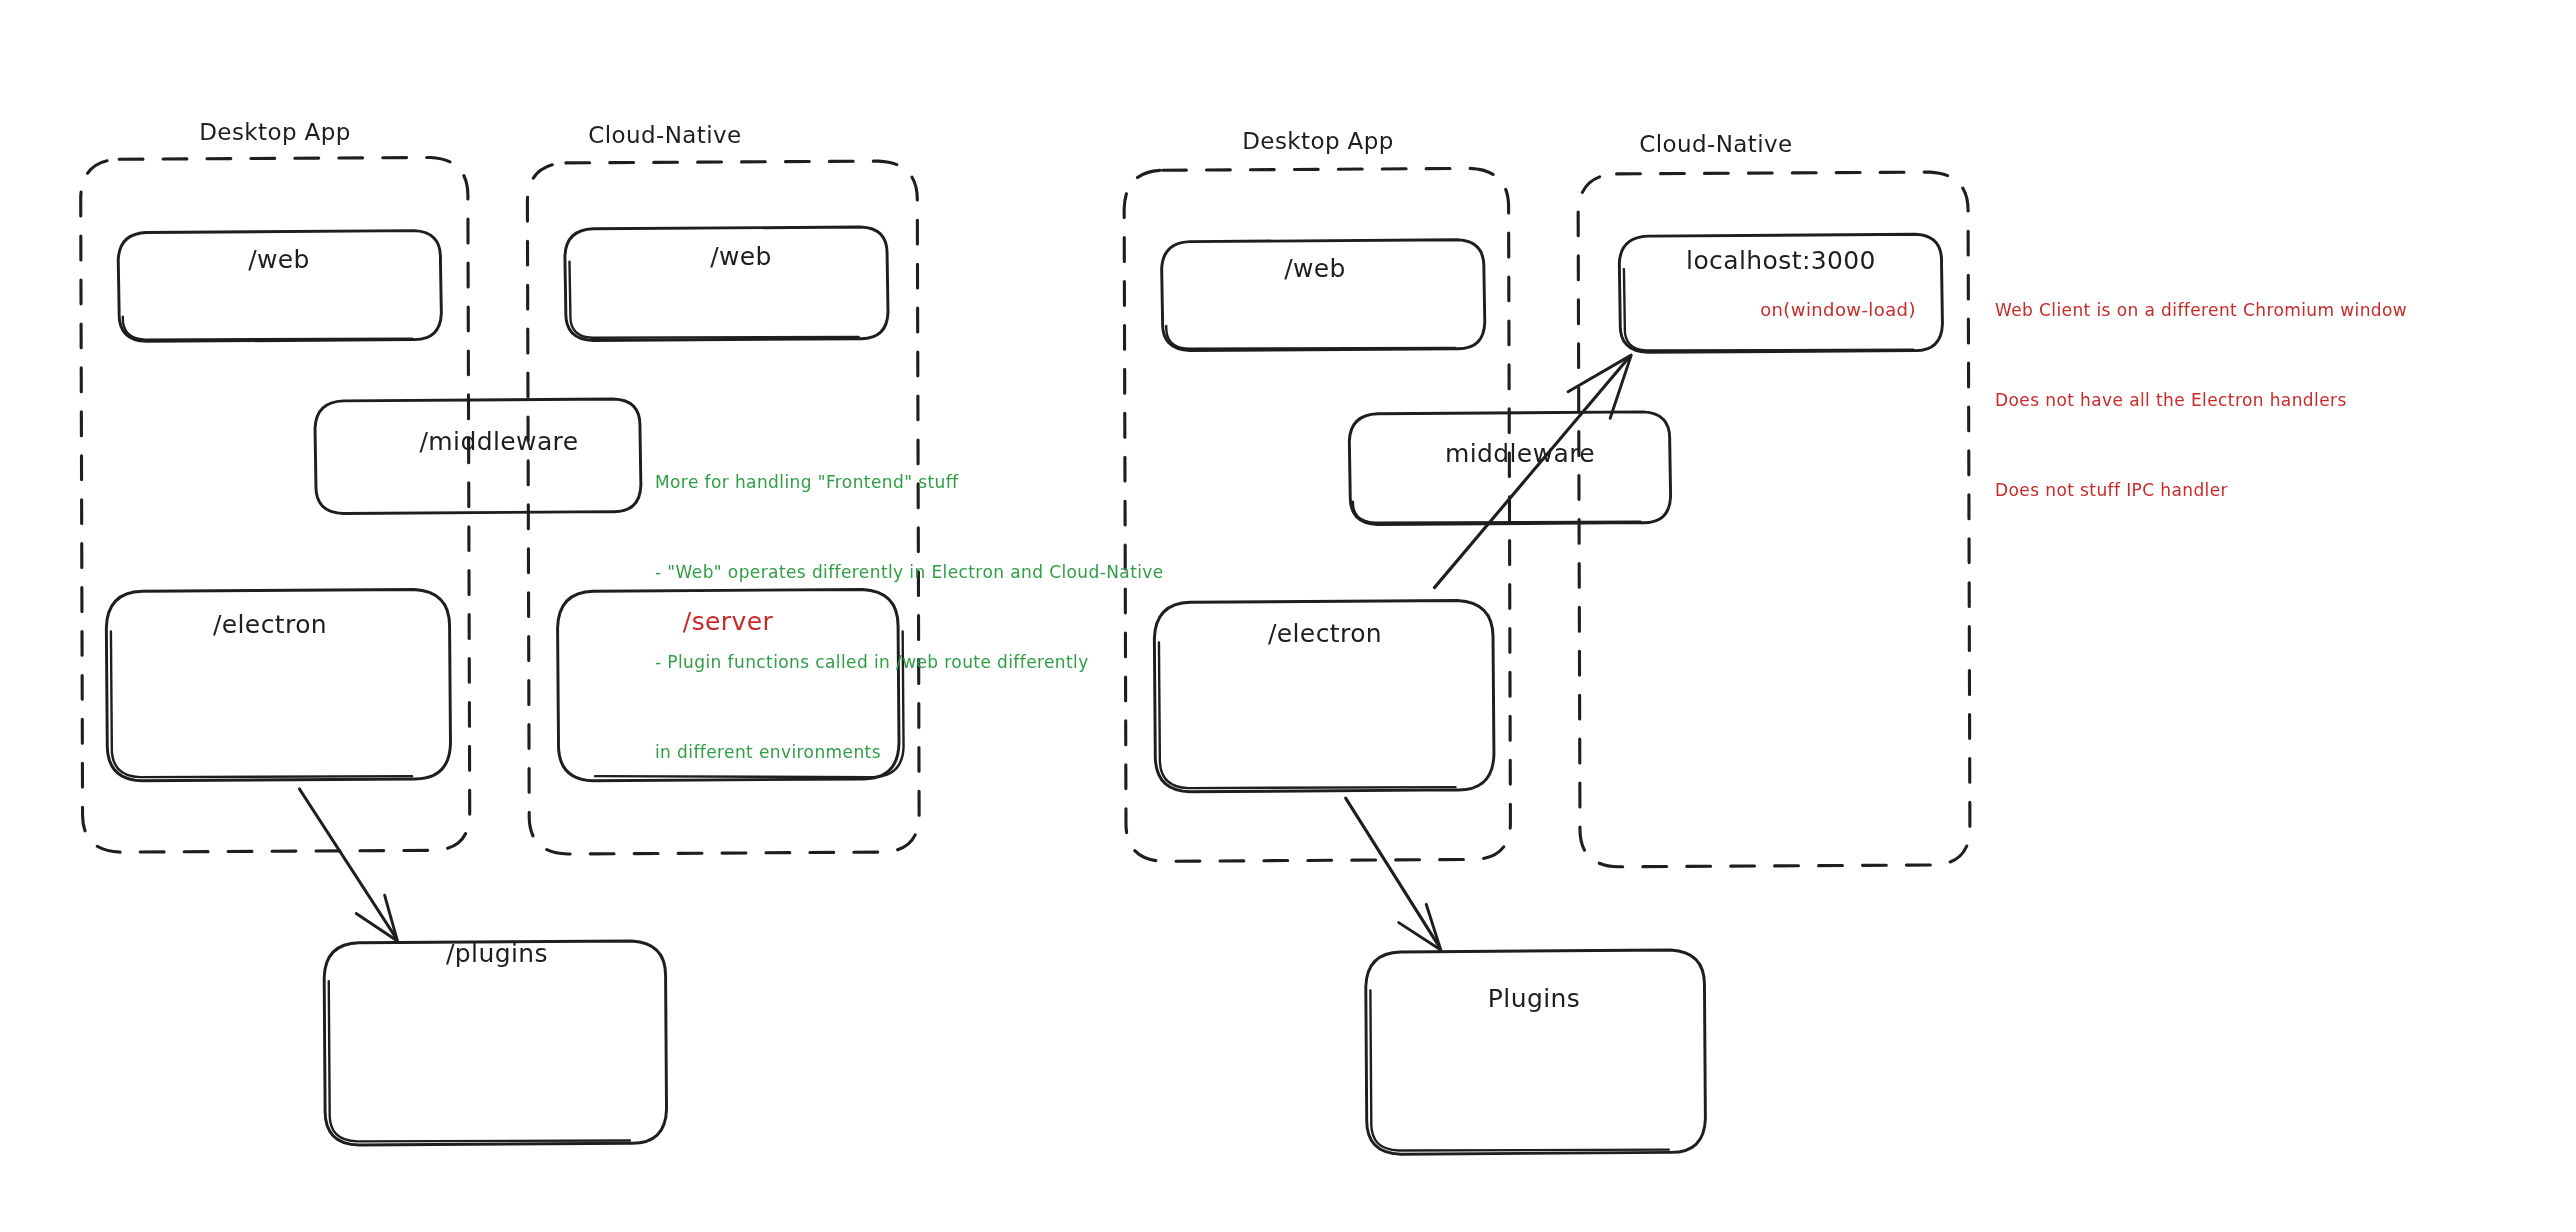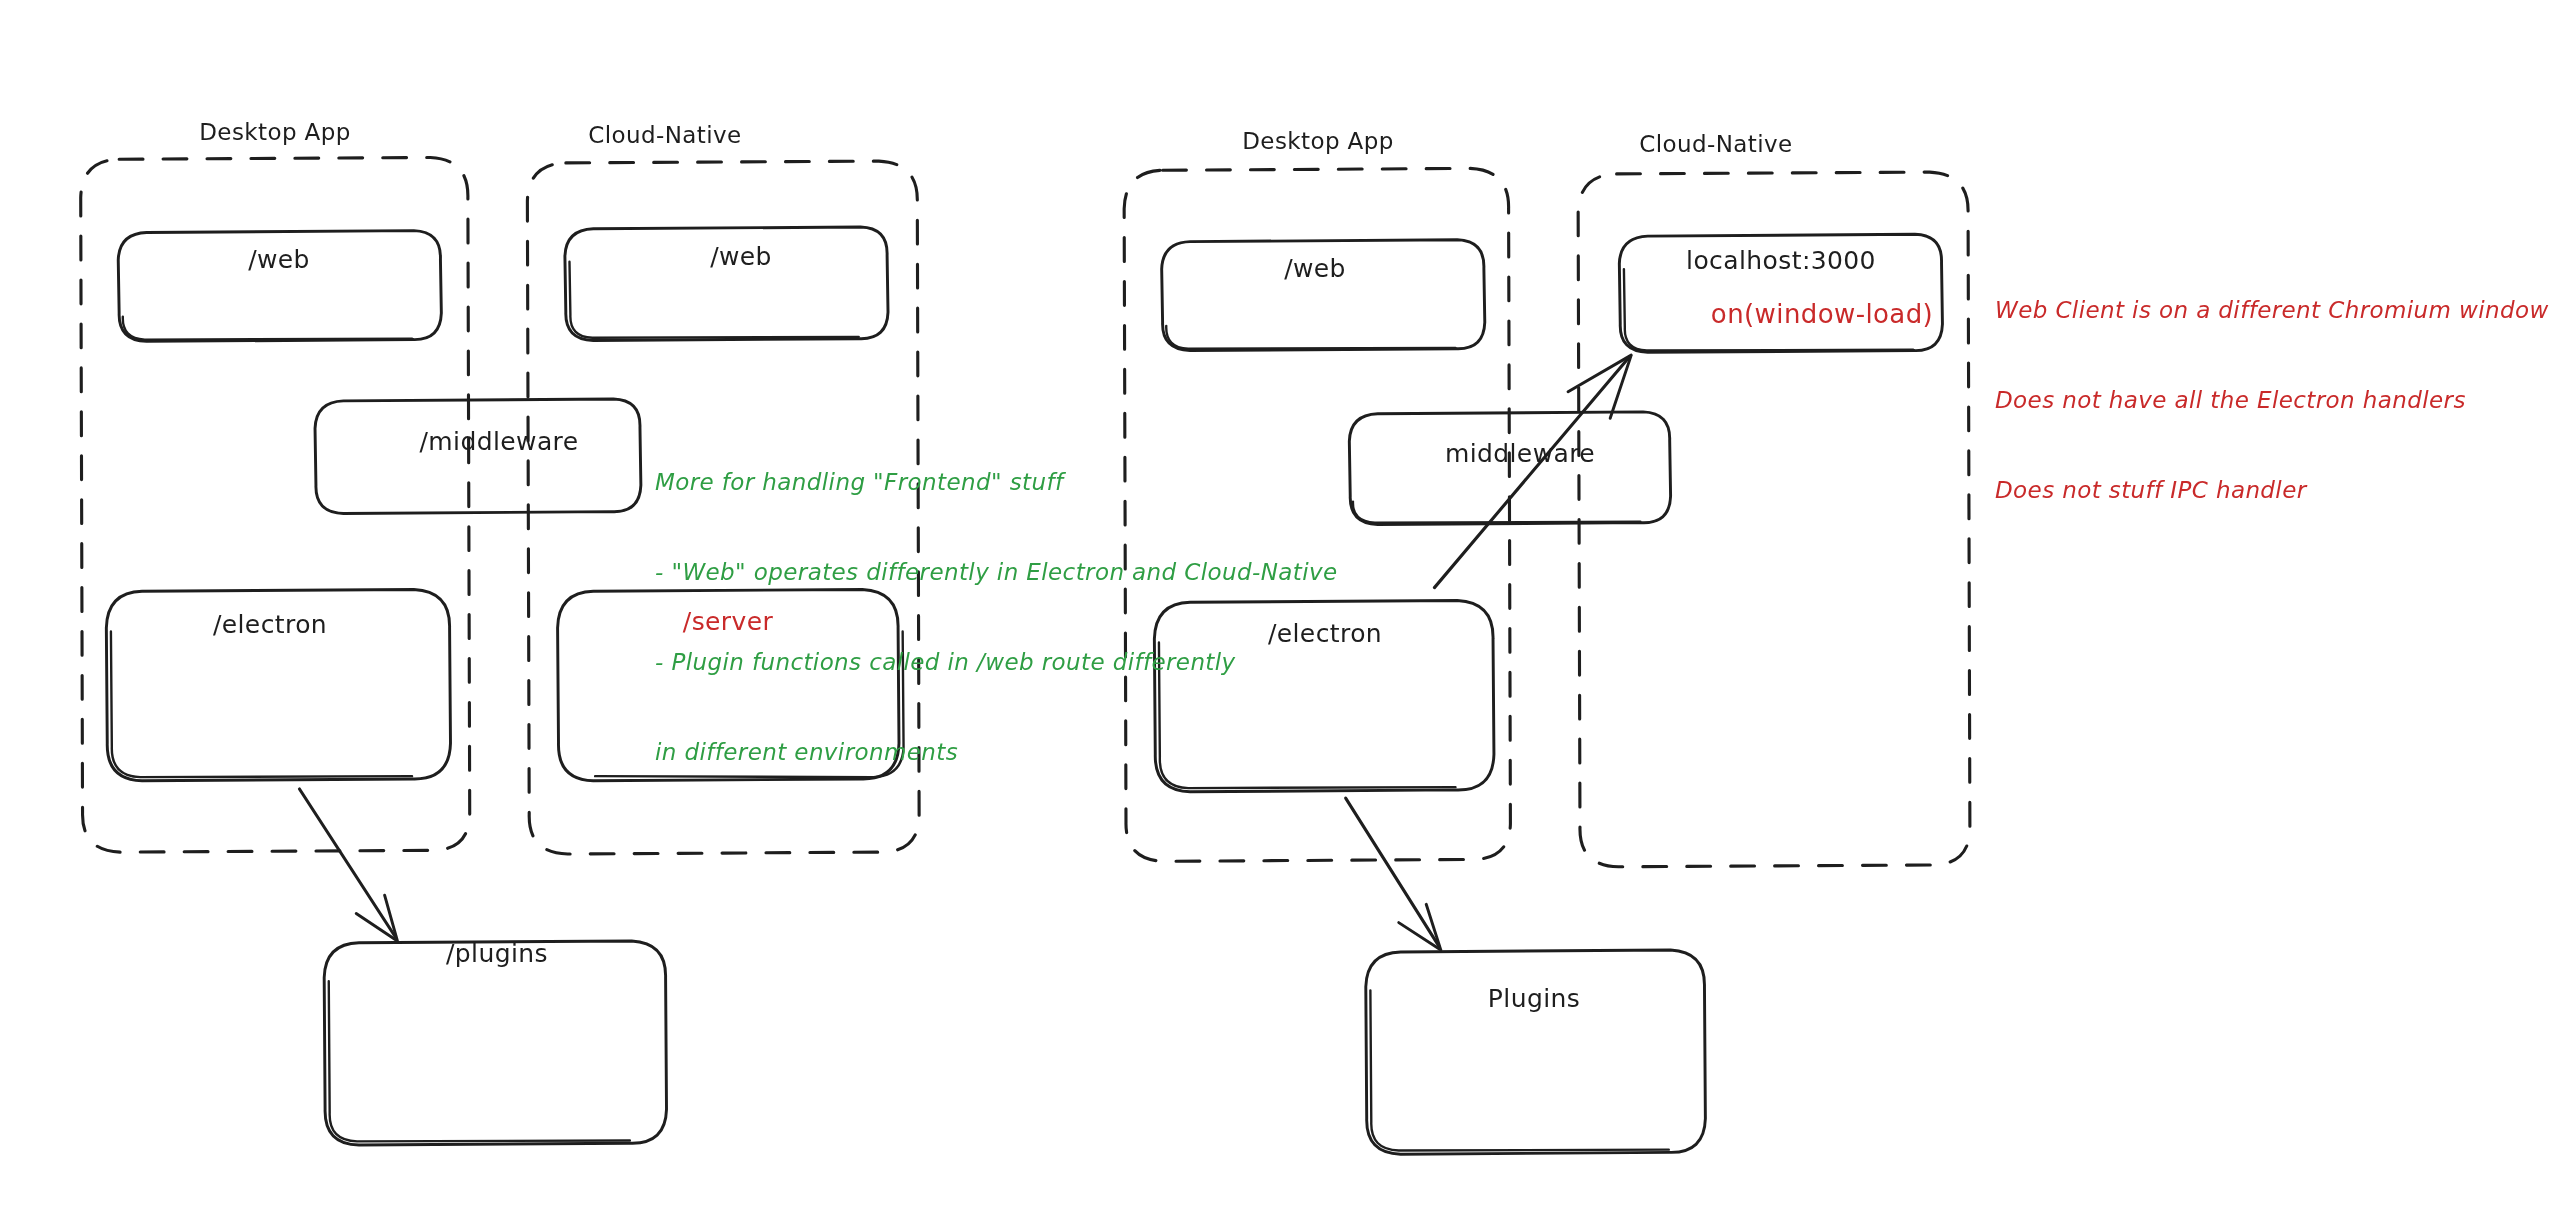--- a/index.html
+++ b/index.html
@@ -73,30 +73,30 @@
   .box-label {
     font-size: 25px;
     color: #1e1e1e;
     text-align: right;
     transform: translateX(-50%);
   }
   .box-label.red {
     color: #c92a2a;
   }
   .box-sublabel {
-    font-size: 26px;
+    font-size: 18px;
     color: #c92a2a;
     text-align: center;
     transform: translateX(-50%);
+    margin-left: 16px;
   }
   .note {
-    font-size: 23px;
+    font-size: 17px;
     line-height: 30px;
     white-space: pre;
-    font-style: italic;
   }
   .note.green {
     color: #2f9e44;
   }
   .note.red {
     color: #c92a2a;
   }
 </style>
 </head>
 <body>

